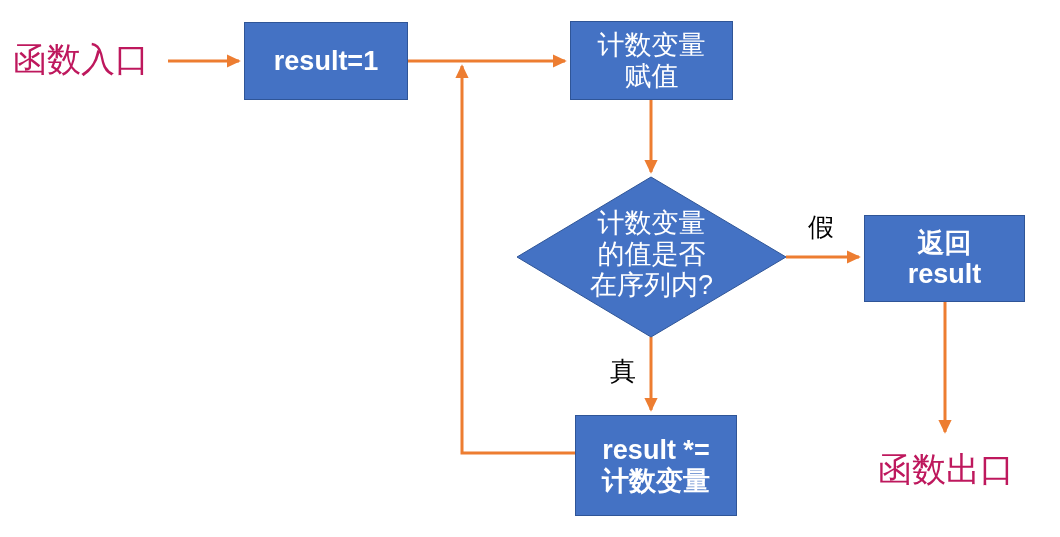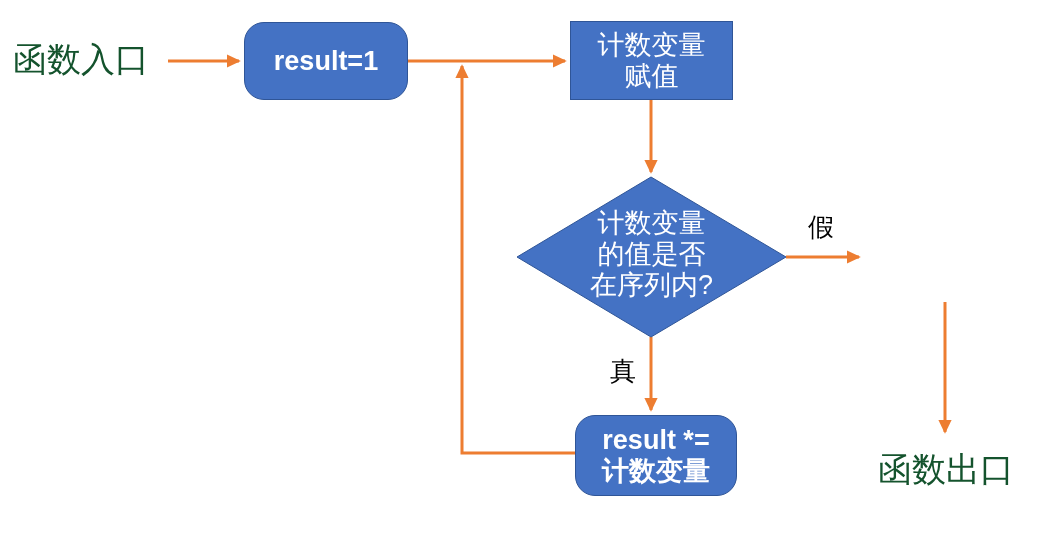--- a/index.html
+++ b/index.html
@@ -28,25 +28,24 @@
     background: #4472C4;
     border: 1px solid #2F5597;
     font-size: 27px;
     line-height: 1.12;
     letter-spacing: 0px;
     white-space: pre-line;
     font-weight: normal;
   }
   .node.bold {
     font-weight: bold;
-    border-radius: 20px;
   }
   .plain-text {
     position: absolute;
-    color: #14532d;
+    color: #be185d;
     font-size: 34px;
     line-height: 1.05;
     white-space: pre;
     font-weight: normal;
   }
   .edge-label {
     position: absolute;
     color: #000000;
     font-size: 26px;
     line-height: 1;
@@ -103,22 +102,24 @@
   <div class="node" style="left:570px; top:21px; width:163px; height:79px;">计数变量
 赋值</div>
 
   <svg id="diamond-layer" viewBox="0 0 1060 537" width="1060" height="537">
     <polygon points="651,177 786,257 651,337 517,257" fill="#4472C4" stroke="#2F5597" stroke-width="1"></polygon>
   </svg>
   <div class="diamond-text" style="left:517px; top:208px; width:269px;">计数变量
 的值是否
 在序列内?</div>
 
+  <div class="node bold" style="left:864px; top:215px; width:161px; height:87px;">返回
+result</div>
 
-  <div class="node bold" style="left:575px; top:415px; width:162px; height:81px;">result *=
+  <div class="node bold" style="left:575px; top:415px; width:162px; height:101px;">result *=
 计数变量</div>
 
   <div class="plain-text" style="left:878px; top:452px;text-align:center;">函数出口</div>
 
   <div class="edge-label" style="left:808px; top:214px;">假</div>
 
   <div class="edge-label" style="left:610px; top:358px;">真</div>
 
 </div>
 

